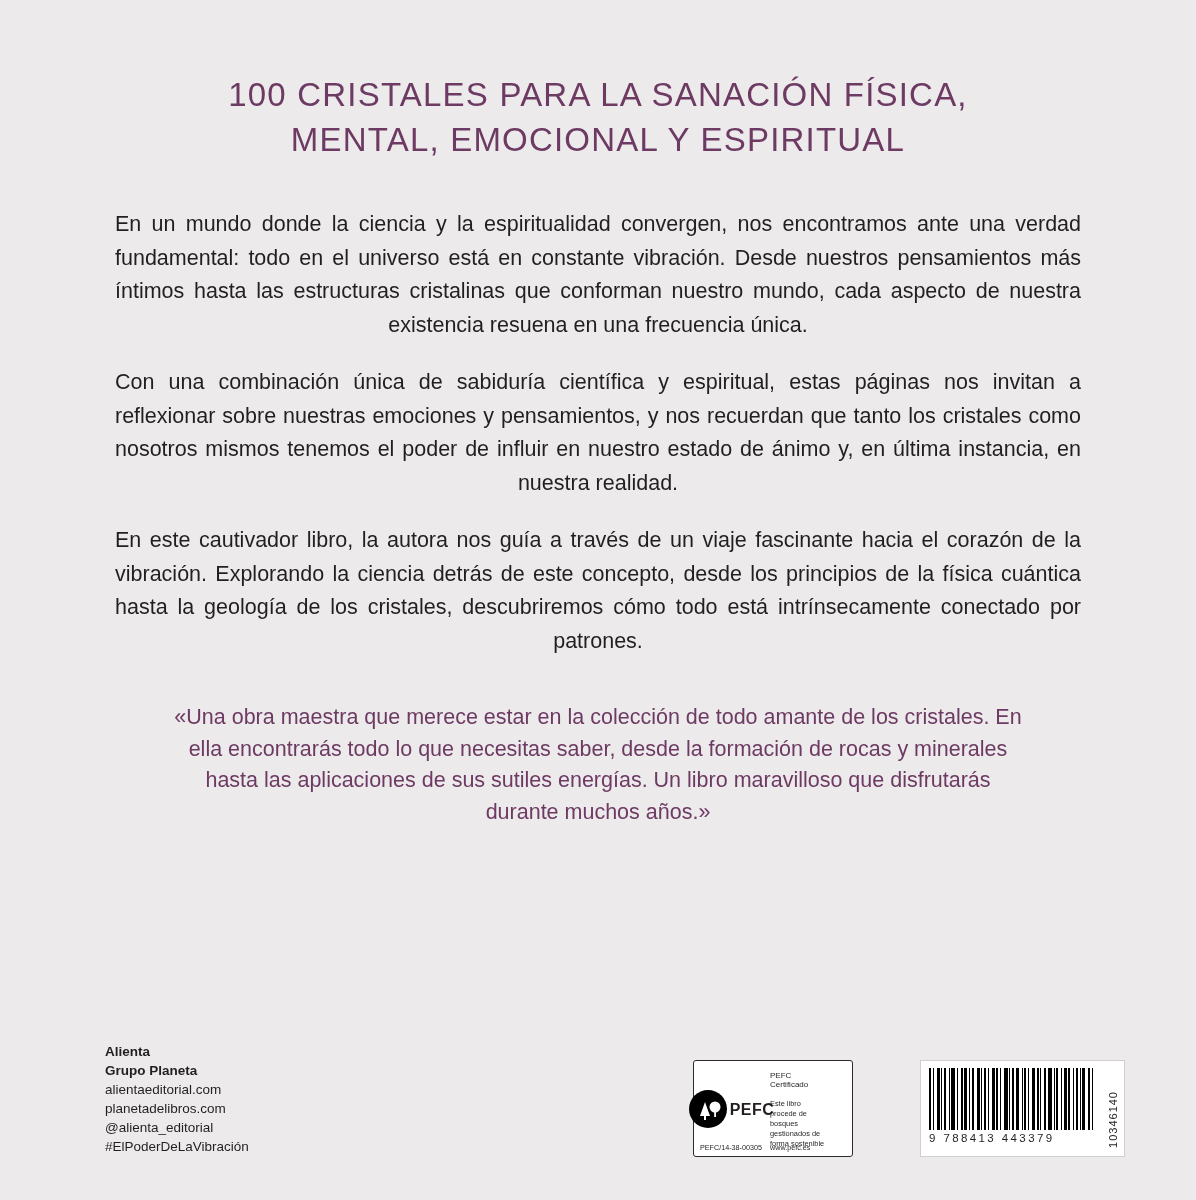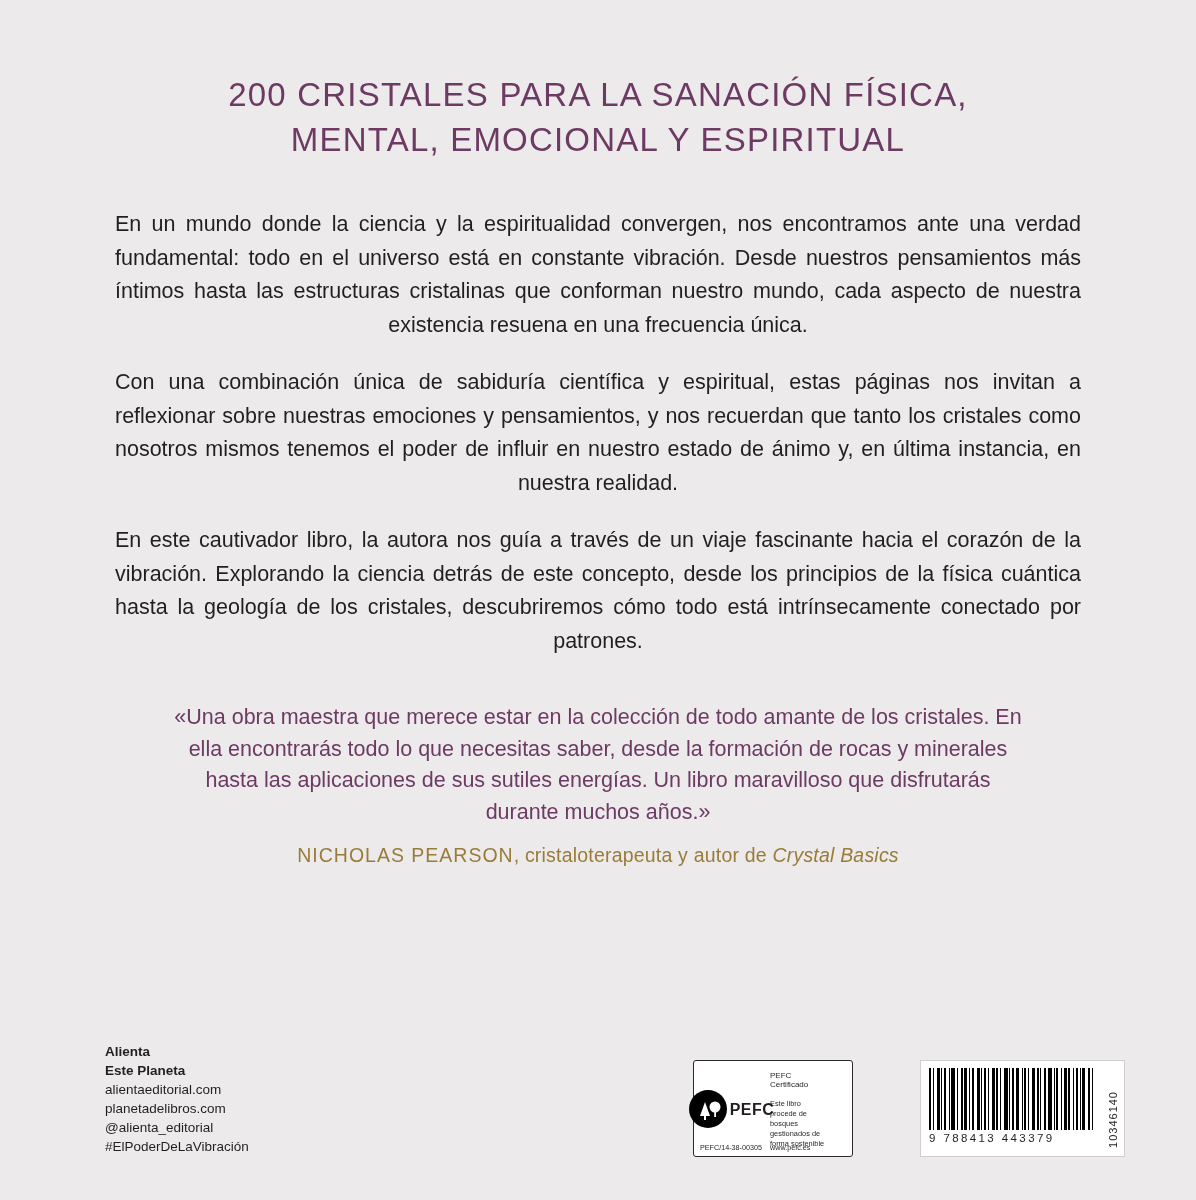--- a/index.html
+++ b/index.html
@@ -197,42 +197,39 @@
     transform: rotate(180deg);
     letter-spacing: 1px;
   }
 </style>
 </head>
 <body>
 
 <div class="page">
 
   <div class="headline">
-    <span class="line">200 CRISTALES PARA LA SANACIÓN FÍSICA,</span>
+    <span class="line">100 CRISTALES PARA LA SANACIÓN FÍSICA,</span>
     <span class="line">MENTAL, EMOCIONAL Y ESPIRITUAL</span>
   </div>
 
   <div class="body-copy">
     <p>En un mundo donde la ciencia y la espiritualidad convergen, nos encontramos ante una verdad fundamental: todo en el universo está en constante vibración. Desde nuestros pensamientos más íntimos hasta las estructuras cristalinas que conforman nuestro mundo, cada aspecto de nuestra existencia resuena en una frecuencia única.</p>
     <p>Con una combinación única de sabiduría científica y espiritual, estas páginas nos invitan a reflexionar sobre nuestras emociones y pensamientos, y nos recuerdan que tanto los cristales como nosotros mismos tenemos el poder de influir en nuestro estado de ánimo y, en última instancia, en nuestra realidad.</p>
     <p>En este cautivador libro, la autora nos guía a través de un viaje fascinante hacia el corazón de la vibración. Explorando la ciencia detrás de este concepto, desde los principios de la física cuántica hasta la geología de los cristales, descubriremos cómo todo está intrínsecamente conectado por patrones.</p>
   </div>
 
   <div class="quote">
     <p>«Una obra maestra que merece estar en la colección de todo amante de los cristales. En ella encontrarás todo lo que necesitas saber, desde la formación de rocas y minerales hasta las aplicaciones de sus sutiles energías. Un libro maravilloso que disfrutarás durante muchos años.»</p>
-    <div class="attribution">
-      <span class="name">NICHOLAS PEARSON</span><span>, cristaloterapeuta y autor de </span><span class="work">Crystal Basics</span>
-    </div>
   </div>
 
   <div class="footer">
 
     <div class="imprint">
       <div class="b">Alienta</div>
-      <div class="b">Este Planeta</div>
+      <div class="b">Grupo Planeta</div>
       <div>alientaeditorial.com</div>
       <div>planetadelibros.com</div>
       <div>@alienta_editorial</div>
       <div>#ElPoderDeLaVibración</div>
     </div>
 
     <div class="pefc">
       <div class="pefc-left">
         <div class="pefc-logo-mark">
           <svg width="44" height="40" viewBox="0 0 44 40" aria-hidden="true">

